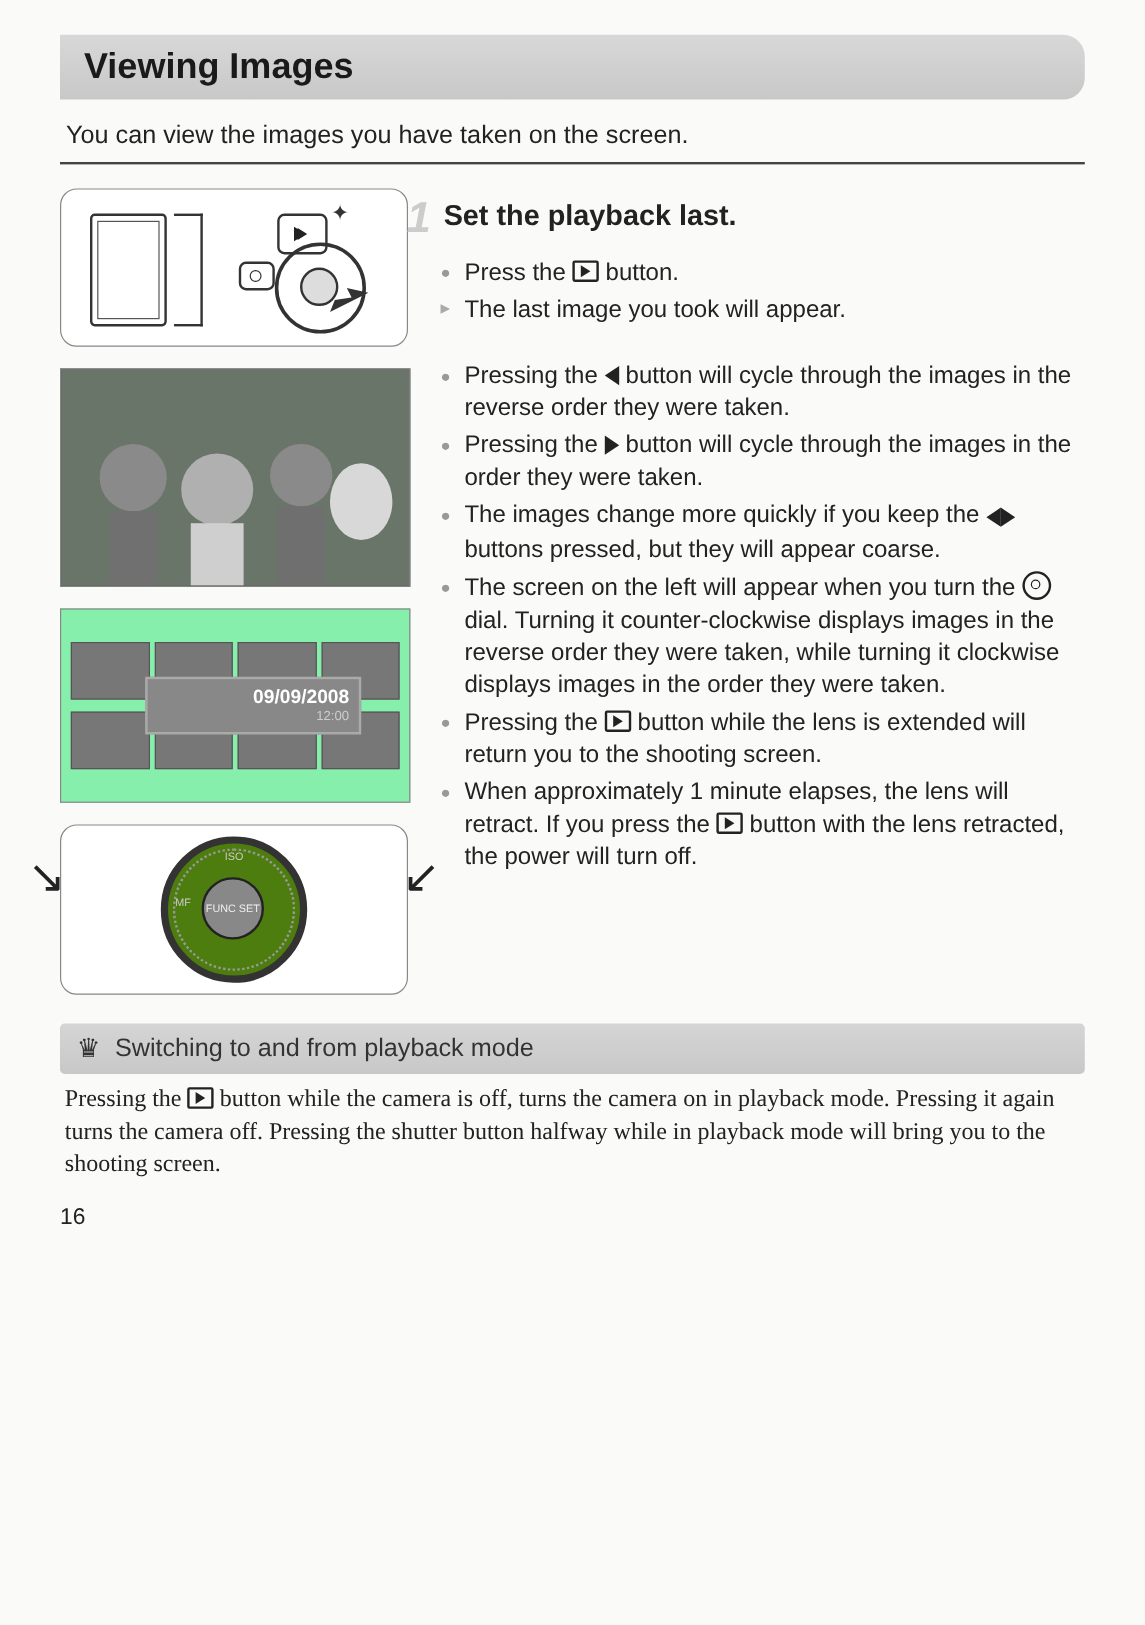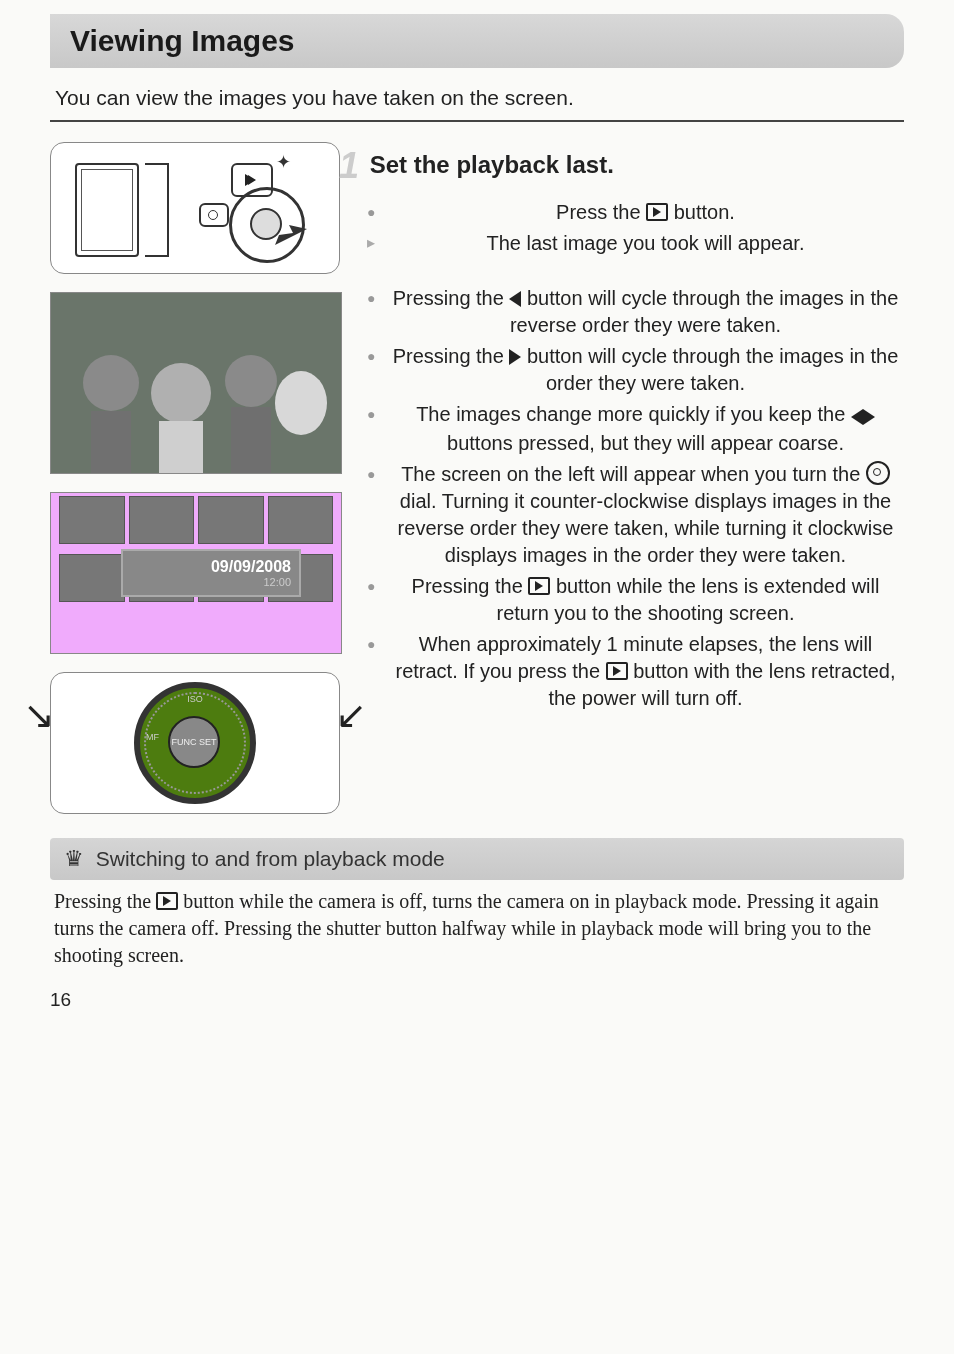--- a/index.html
+++ b/index.html
@@ -4,21 +4,21 @@
 <style>
   body {
     margin: 0;
     padding: 0;
     font-family: Arial, Helvetica, sans-serif;
     background: #fafaf8;
     color: #222;
     width: 954px;
   }
   .page {
-    padding: 14px 50px 20px 50px;
+    padding: 29px 50px 20px 50px;
     box-sizing: border-box;
   }
   .title-bar {
     background: linear-gradient(to bottom, #d8d8d8, #c8c8c8);
     border-radius: 0 18px 18px 0;
     padding: 10px 20px;
     margin-bottom: 18px;
   }
   .title-bar h1 {
     margin: 0;
@@ -63,26 +63,27 @@
     width: 100%;
     position: relative;
     display: flex;
     align-items: center;
     justify-content: center;
     color: #ddd;
     font-size: 12px;
   }
   .filmstrip {
     border: 1px solid #888;
-    background: #f0abfc;
+    background: #86efac;
     height: 160px;
     width: 100%;
     position: relative;
     display: flex;
     flex-direction: column;
+    justify-content: center;
   }
   .film-row {
     height: 48px;
     margin: 3px 8px;
     display: flex;
     gap: 4px;
   }
   .film-thumb {
     flex: 1;
     background: #777;
@@ -147,21 +148,20 @@
   }
   .bullet-list {
     list-style: none;
     padding: 0;
     margin: 0;
   }
   .bullet-list li {
     position: relative;
     padding-left: 22px;
     margin-bottom: 4px;
-    text-align: center;
   }
   .bullet-list li::before {
     content: "●";
     color: #999;
     font-size: 14px;
     position: absolute;
     left: 2px;
     top: 4px;
   }
   .bullet-list li.arrow::before {

